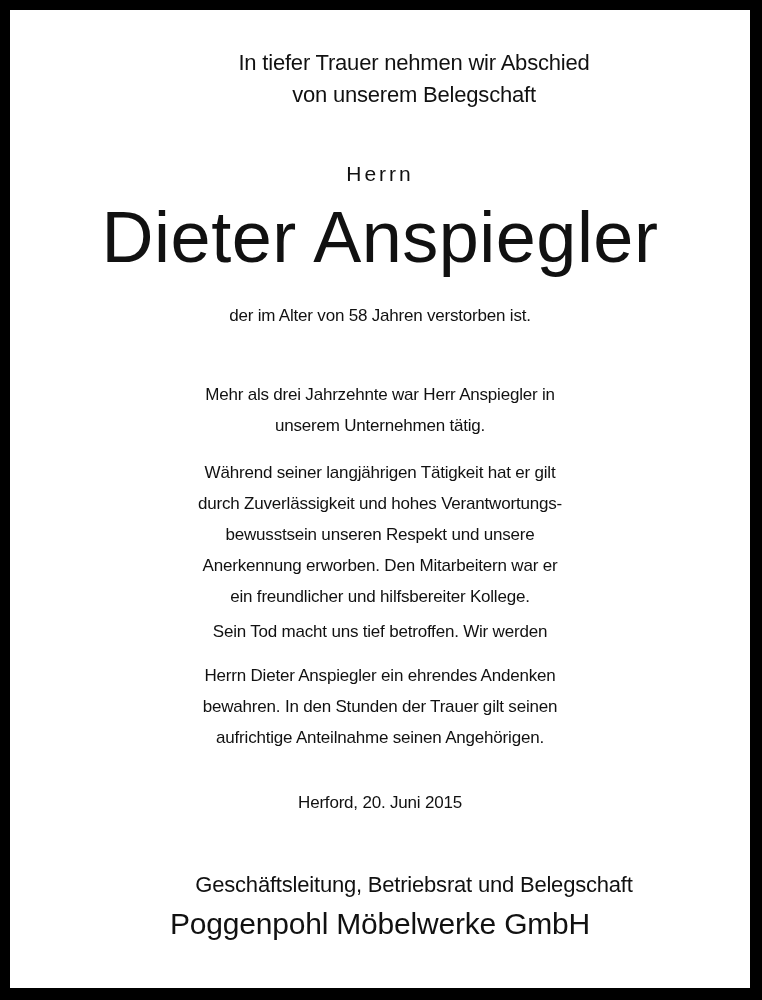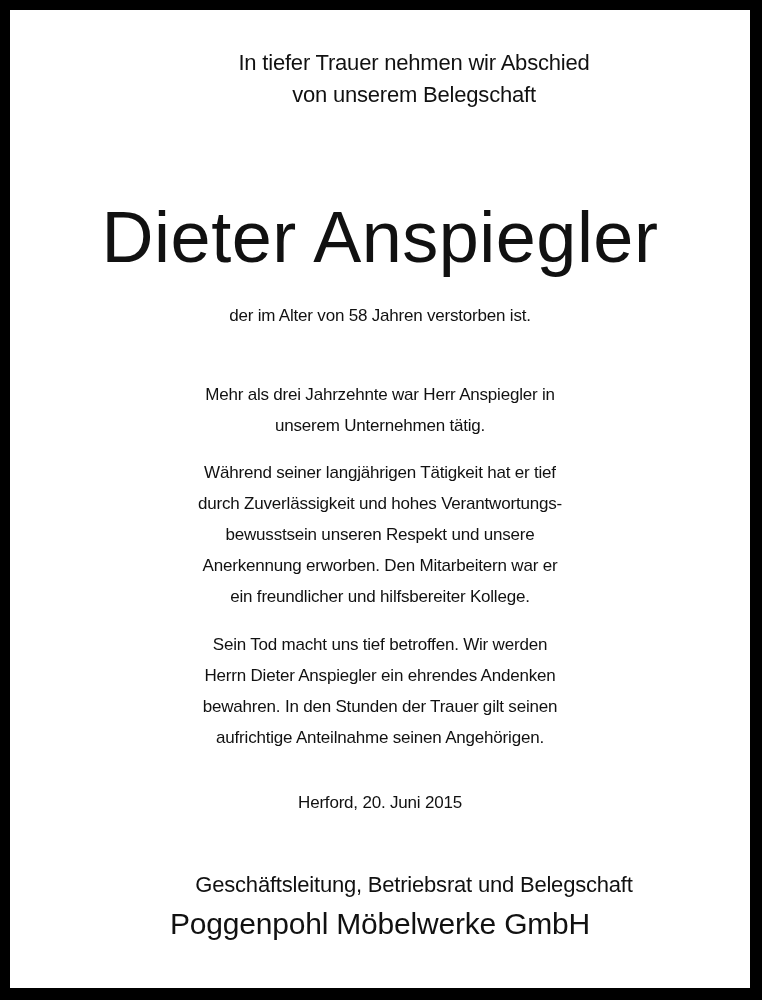--- a/index.html
+++ b/index.html
@@ -30,34 +30,35 @@
   .body-text { font-size: 17px; }
   .company { font-size: 30px; }
 </style>
 </head>
 <body>
 
 <div class="page">
   <div class="line intro" style="top:40px">In tiefer Trauer nehmen wir Abschied</div>
   <div class="line intro" style="top:72px">von unserem Belegschaft</div>
 
+  <div class="line salutation" style="top:152px">Herrn</div>
   <div class="line name" style="top:186px">Dieter Anspiegler</div>
 
   <div class="line body-text" style="top:296px">der im Alter von 58 Jahren verstorben ist.</div>
 
   <div class="line body-text" style="top:375px">Mehr als drei Jahrzehnte war Herr Anspiegler in</div>
   <div class="line body-text" style="top:406px">unserem Unternehmen tätig.</div>
 
-  <div class="line body-text" style="top:453px">Während seiner langjährigen Tätigkeit hat er tief</div>
+  <div class="line body-text" style="top:453px">Während seiner langjährigen Tätigkeit hat er gilt</div>
   <div class="line body-text" style="top:484px">durch Zuverlässigkeit und hohes Verantwortungs-</div>
   <div class="line body-text" style="top:515px">bewusstsein unseren Respekt und unsere</div>
   <div class="line body-text" style="top:546px">Anerkennung erworben. Den Mitarbeitern war er</div>
   <div class="line body-text" style="top:577px">ein freundlicher und hilfsbereiter Kollege.</div>
 
-  <div class="line body-text" style="top:625px">Sein Tod macht uns tief betroffen. Wir werden</div>
+  <div class="line body-text" style="top:612px">Sein Tod macht uns tief betroffen. Wir werden</div>
   <div class="line body-text" style="top:656px">Herrn Dieter Anspiegler ein ehrendes Andenken</div>
   <div class="line body-text" style="top:687px">bewahren. In den Stunden der Trauer gilt seinen</div>
   <div class="line body-text" style="top:718px">aufrichtige Anteilnahme seinen Angehörigen.</div>
 
   <div class="line body-text" style="top:783px">Herford, 20. Juni 2015</div>
 
   <div class="line intro" style="top:862px">Geschäftsleitung, Betriebsrat und Belegschaft</div>
   <div class="line company" style="top:897px">Poggenpohl Möbelwerke GmbH</div>
 </div>
 

